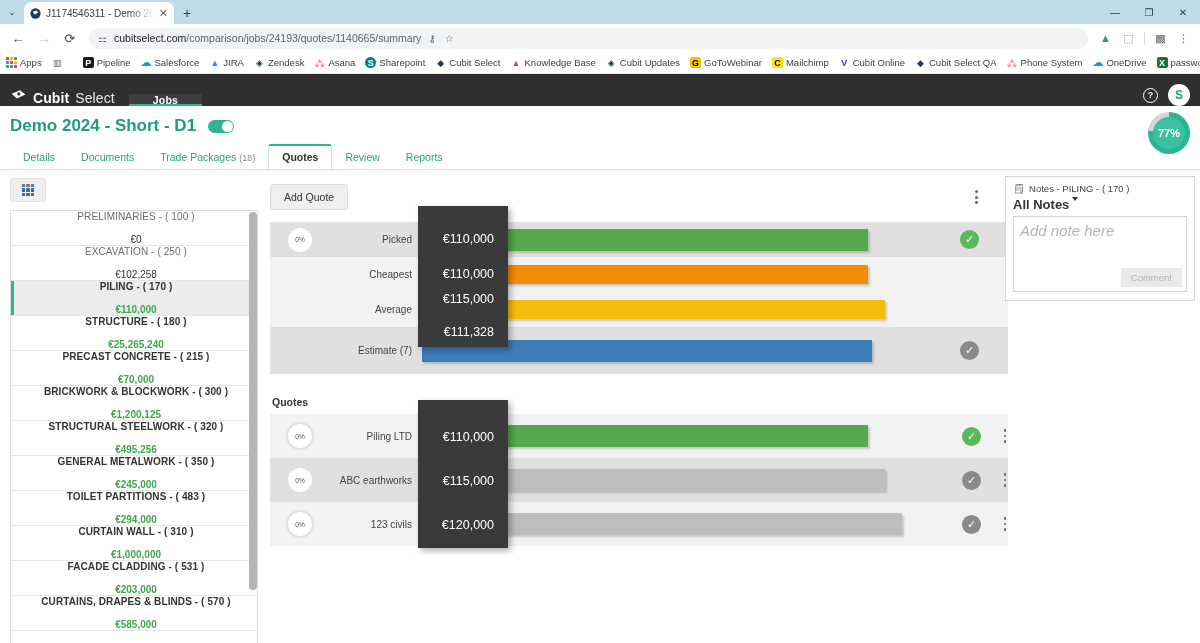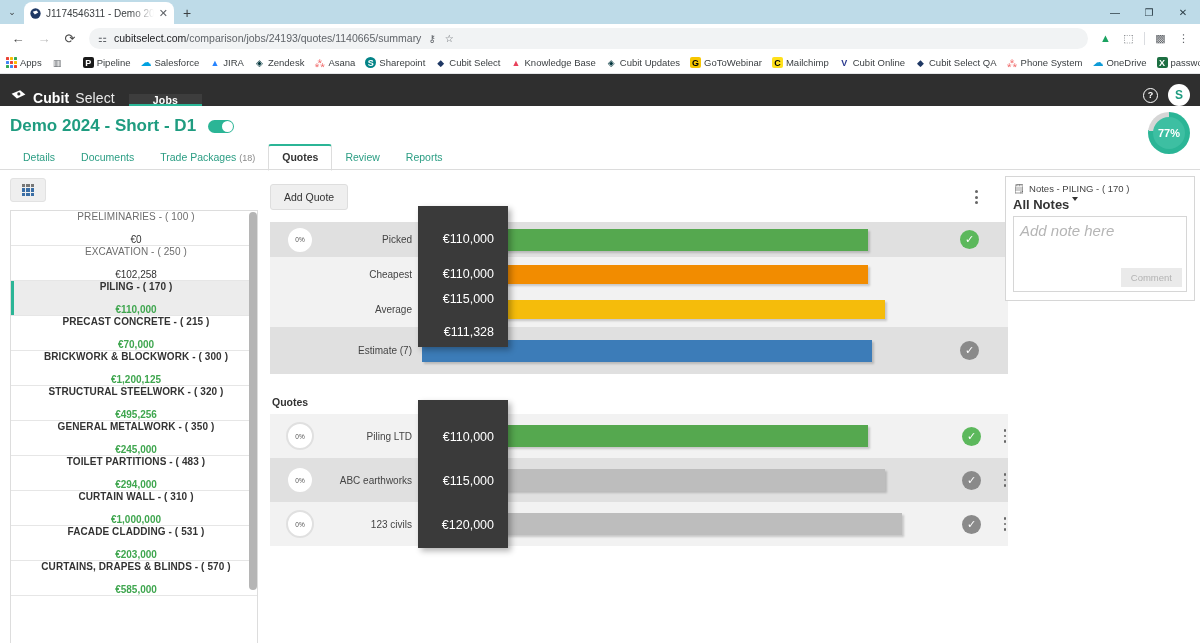--- a/index.html
+++ b/index.html
@@ -380,20 +380,24 @@
           </div>
         <div class="trade-row muted">
             <span class="nm">EXCAVATION - ( 250 )</span>
             <span class="amt">€102,258</span>
           </div>
         <div class="trade-row selected">
             <span class="nm">PILING - ( 170 )</span>
             <span class="amt">€110,000</span>
           </div>
         <div class="trade-row">
+            <span class="nm">STRUCTURE - ( 180 )</span>
+            <span class="amt">€25,265,240</span>
+          </div>
+        <div class="trade-row">
             <span class="nm">PRECAST CONCRETE - ( 215 )</span>
             <span class="amt">€70,000</span>
           </div>
         <div class="trade-row">
             <span class="nm">BRICKWORK &amp; BLOCKWORK - ( 300 )</span>
             <span class="amt">€1,200,125</span>
           </div>
         <div class="trade-row">
             <span class="nm">STRUCTURAL STEELWORK - ( 320 )</span>
             <span class="amt">€495,256</span>

